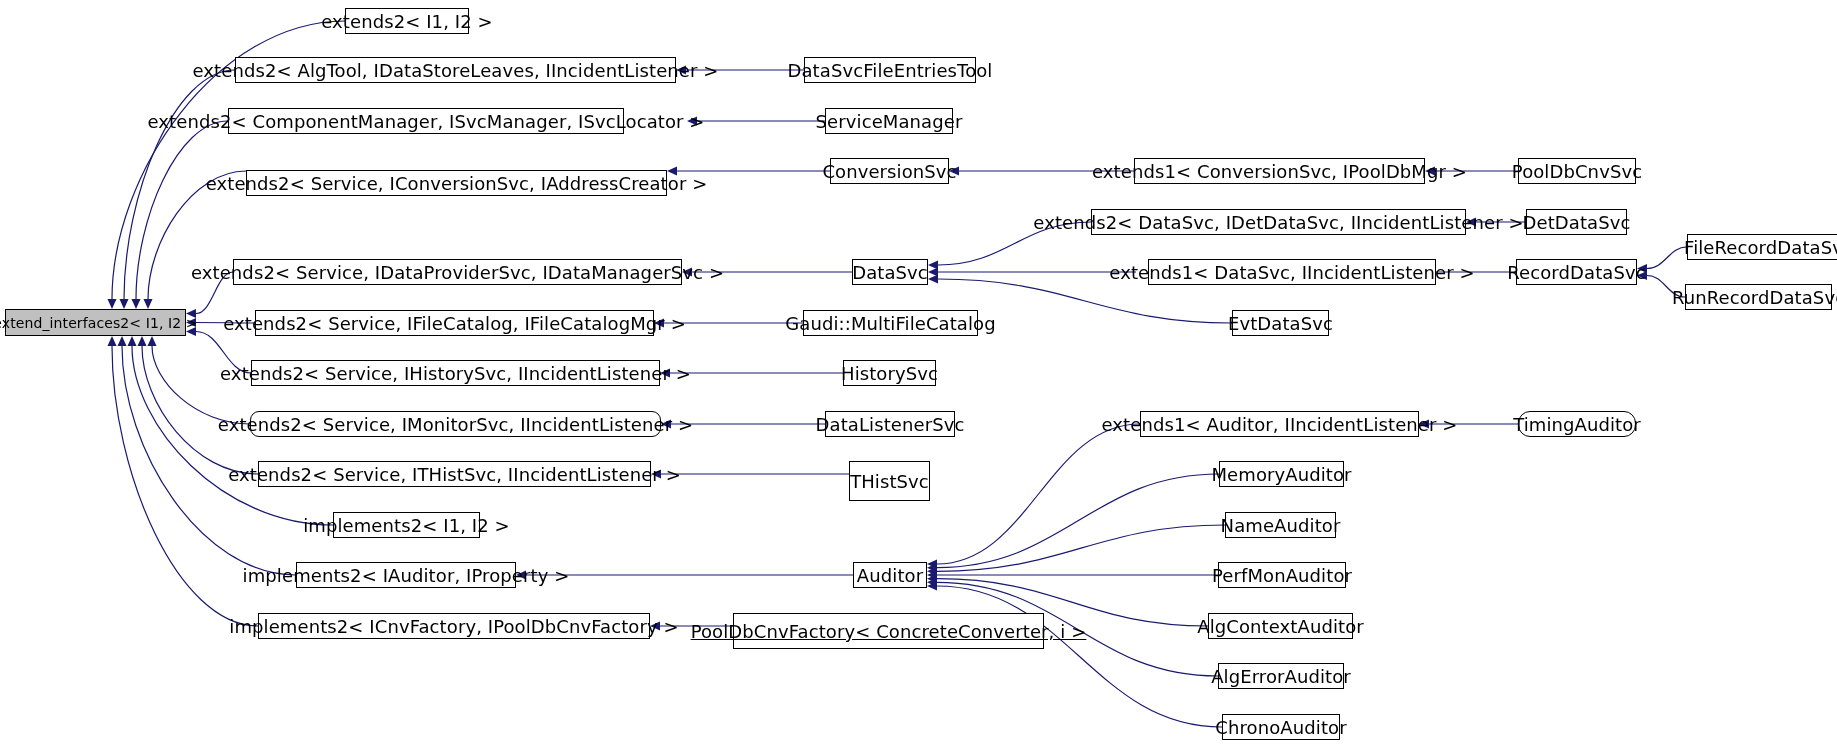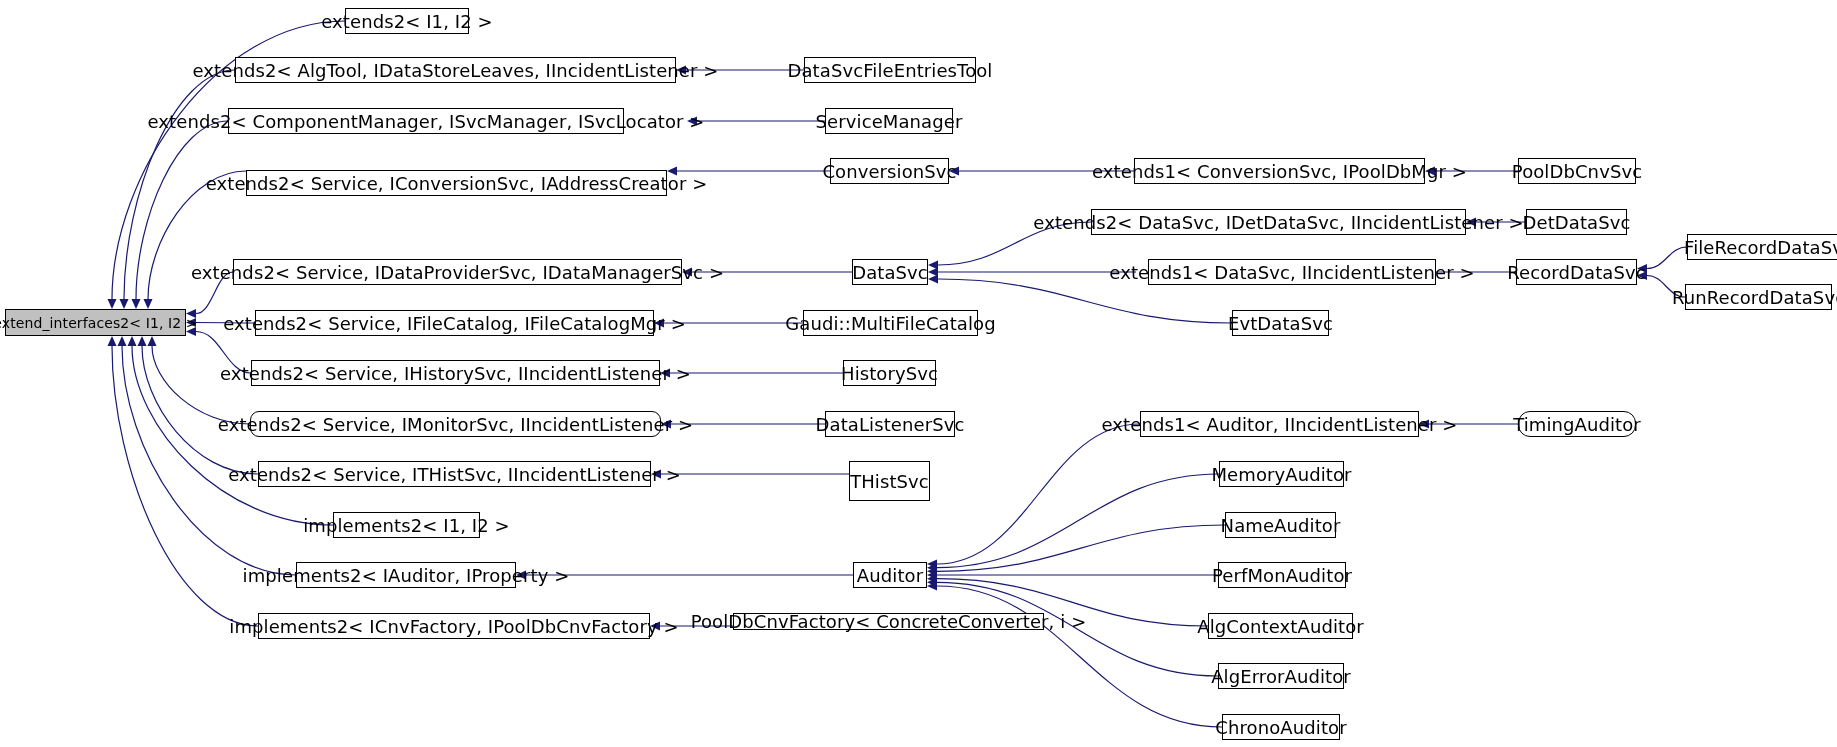--- a/index.html
+++ b/index.html
@@ -122,21 +122,21 @@
       <div class="node" style="left: 258px; top: 613px; width: 392px; height: 26px;">implements2&lt; ICnvFactory, IPoolDbCnvFactory &gt;</div>
       <div class="node" style="left: 804px; top: 57px; width: 172px; height: 26px;">DataSvcFileEntriesTool</div>
       <div class="node" style="left: 825px; top: 108px; width: 128px; height: 26px;">ServiceManager</div>
       <div class="node" style="left: 830px; top: 158px; width: 119px; height: 26px;">ConversionSvc</div>
       <div class="node" style="left: 852px; top: 259px; width: 76px; height: 26px;">DataSvc</div>
       <div class="node" style="left: 803px; top: 310px; width: 175px; height: 26px;">Gaudi::MultiFileCatalog</div>
       <div class="node" style="left: 843px; top: 360px; width: 93px; height: 26px;">HistorySvc</div>
       <div class="node" style="left: 825px; top: 411px; width: 130px; height: 26px;">DataListenerSvc</div>
       <div class="node" style="left: 849px; top: 461px; width: 81px; height: 40px;">THistSvc</div>
       <div class="node" style="left: 853px; top: 562px; width: 74px; height: 26px;">Auditor</div>
-      <div class="node" style="left: 733px; top: 613px; width: 311px; height: 17px;">PoolDbCnvFactory&lt; ConcreteConverter, i &gt;</div>
+      <div class="node" style="left: 733px; top: 613px; width: 311px; height: 36px; text-decoration: underline;">PoolDbCnvFactory&lt; ConcreteConverter, i &gt;</div>
       <div class="node" style="left: 1134px; top: 158px; width: 291px; height: 26px;">extends1&lt; ConversionSvc, IPoolDbMgr &gt;</div>
       <div class="node" style="left: 1091px; top: 209px; width: 375px; height: 26px;">extends2&lt; DataSvc, IDetDataSvc, IIncidentListener &gt;</div>
       <div class="node" style="left: 1136px; top: 259px; width: 288px; height: 26px; margin-left: 12px;">extends1&lt; DataSvc, IIncidentListener &gt;</div>
       <div class="node" style="left: 1232px; top: 310px; width: 97px; height: 26px;">EvtDataSvc</div>
       <div class="node" style="left: 1140px; top: 411px; width: 279px; height: 26px;">extends1&lt; Auditor, IIncidentListener &gt;</div>
       <div class="node" style="left: 1219px; top: 461px; width: 125px; height: 26px;">MemoryAuditor</div>
       <div class="node" style="left: 1225px; top: 512px; width: 111px; height: 26px;">NameAuditor</div>
       <div class="node" style="left: 1218px; top: 562px; width: 128px; height: 26px;">PerfMonAuditor</div>
       <div class="node" style="left: 1208px; top: 613px; width: 145px; height: 26px;">AlgContextAuditor</div>
       <div class="node" style="left: 1218px; top: 663px; width: 126px; height: 26px;">AlgErrorAuditor</div>

